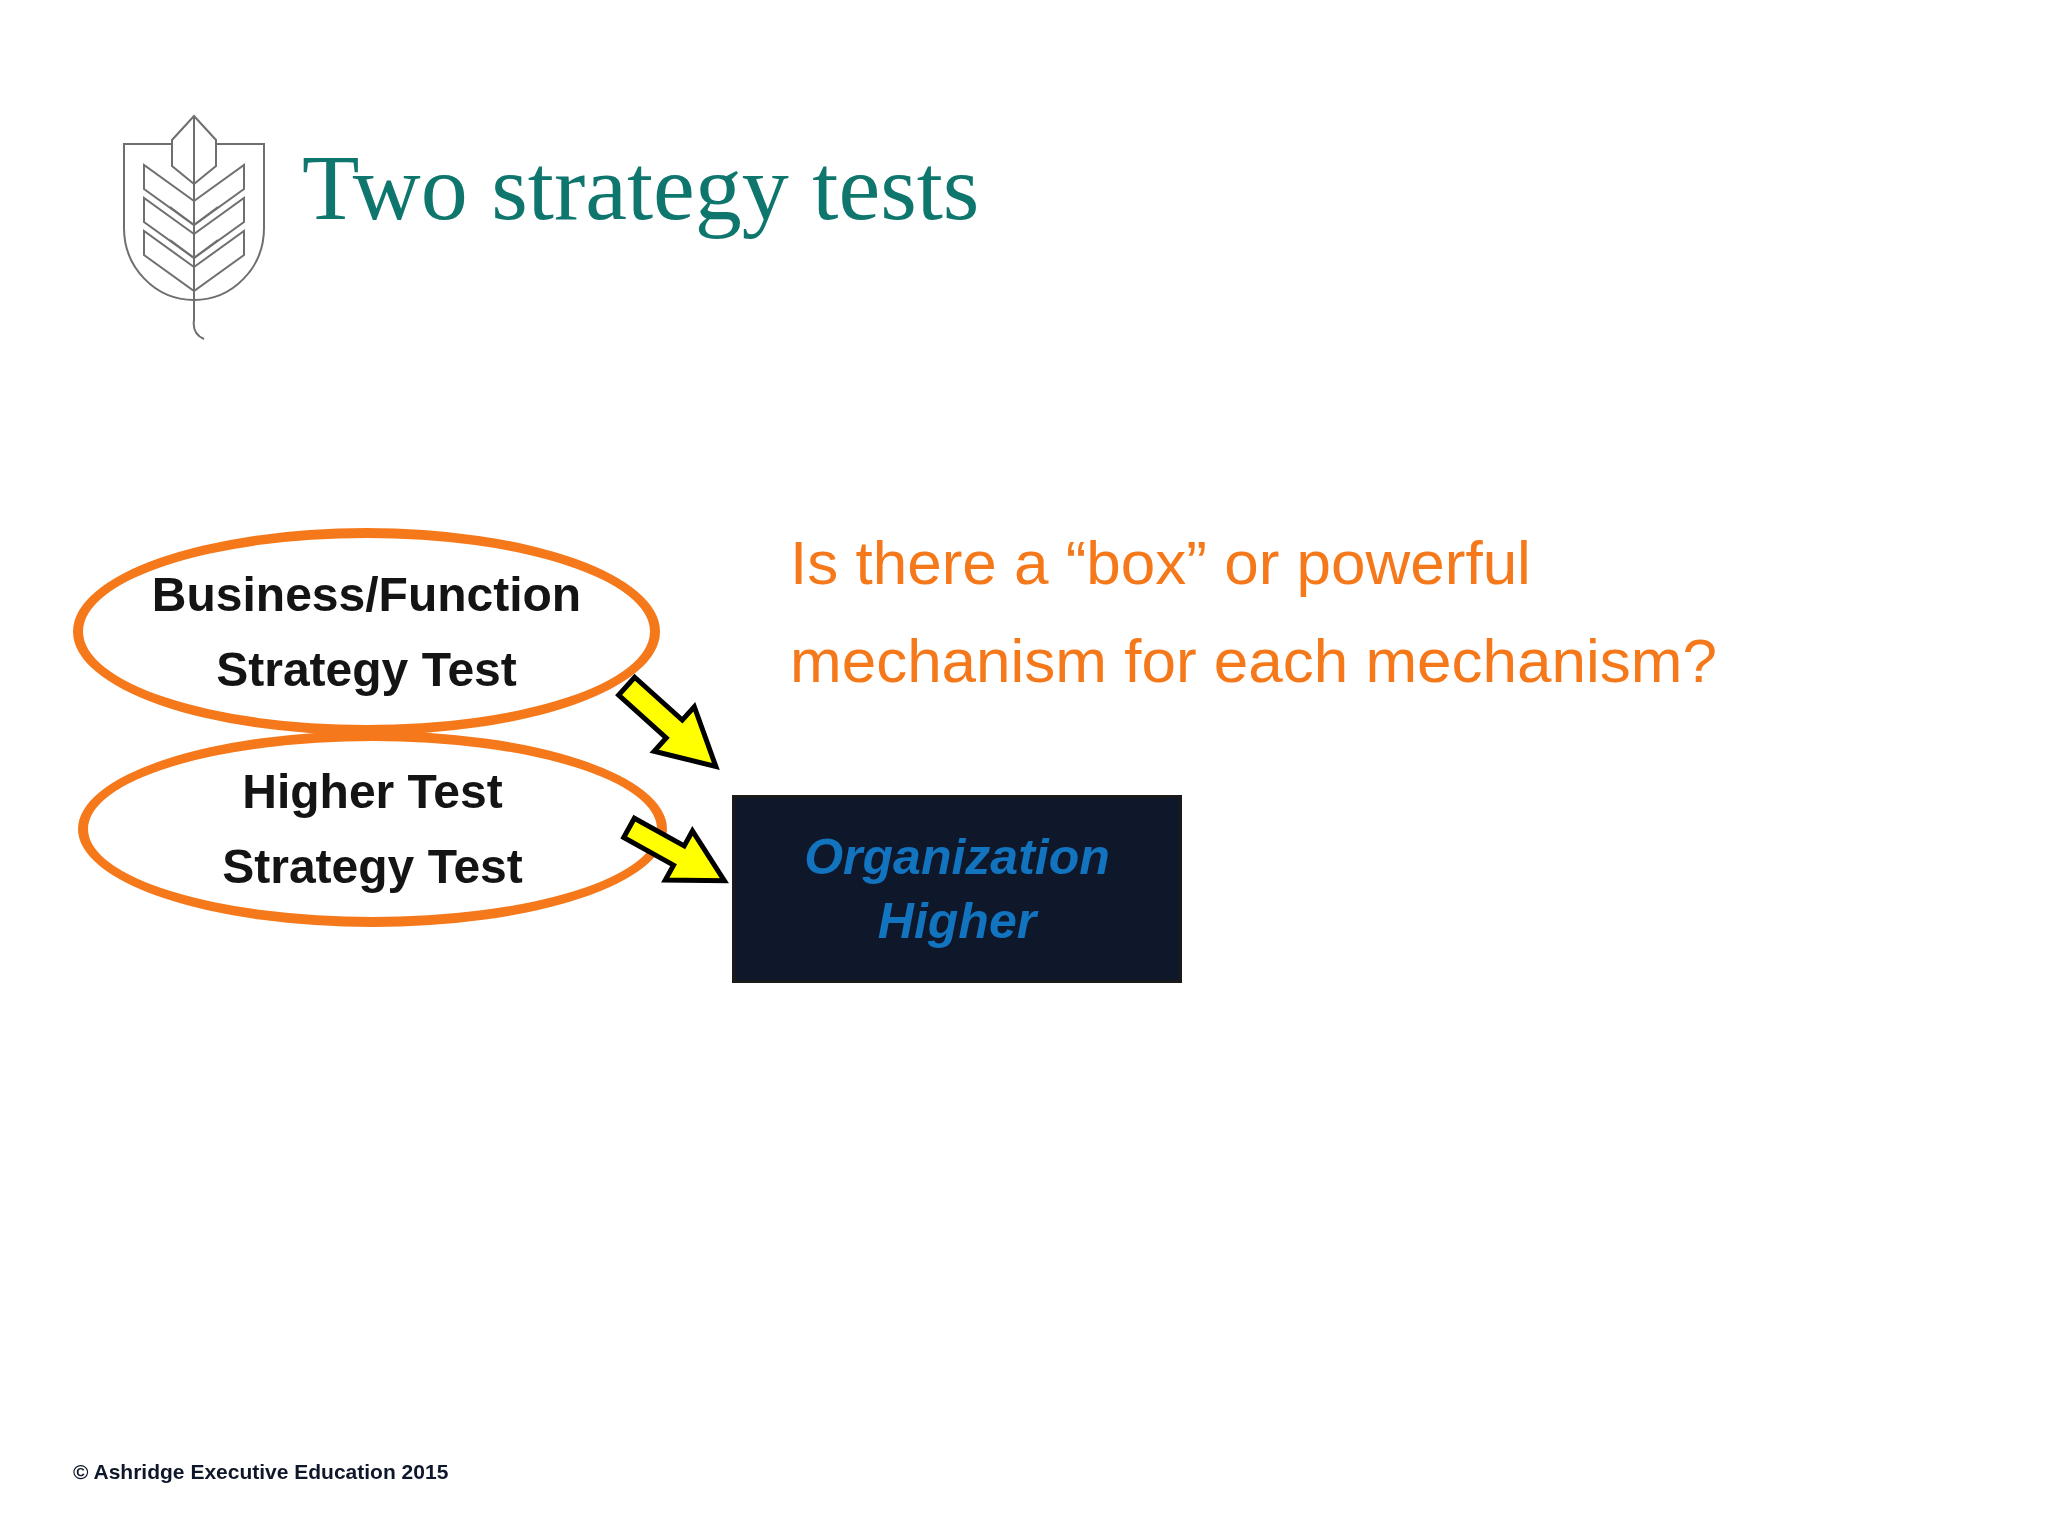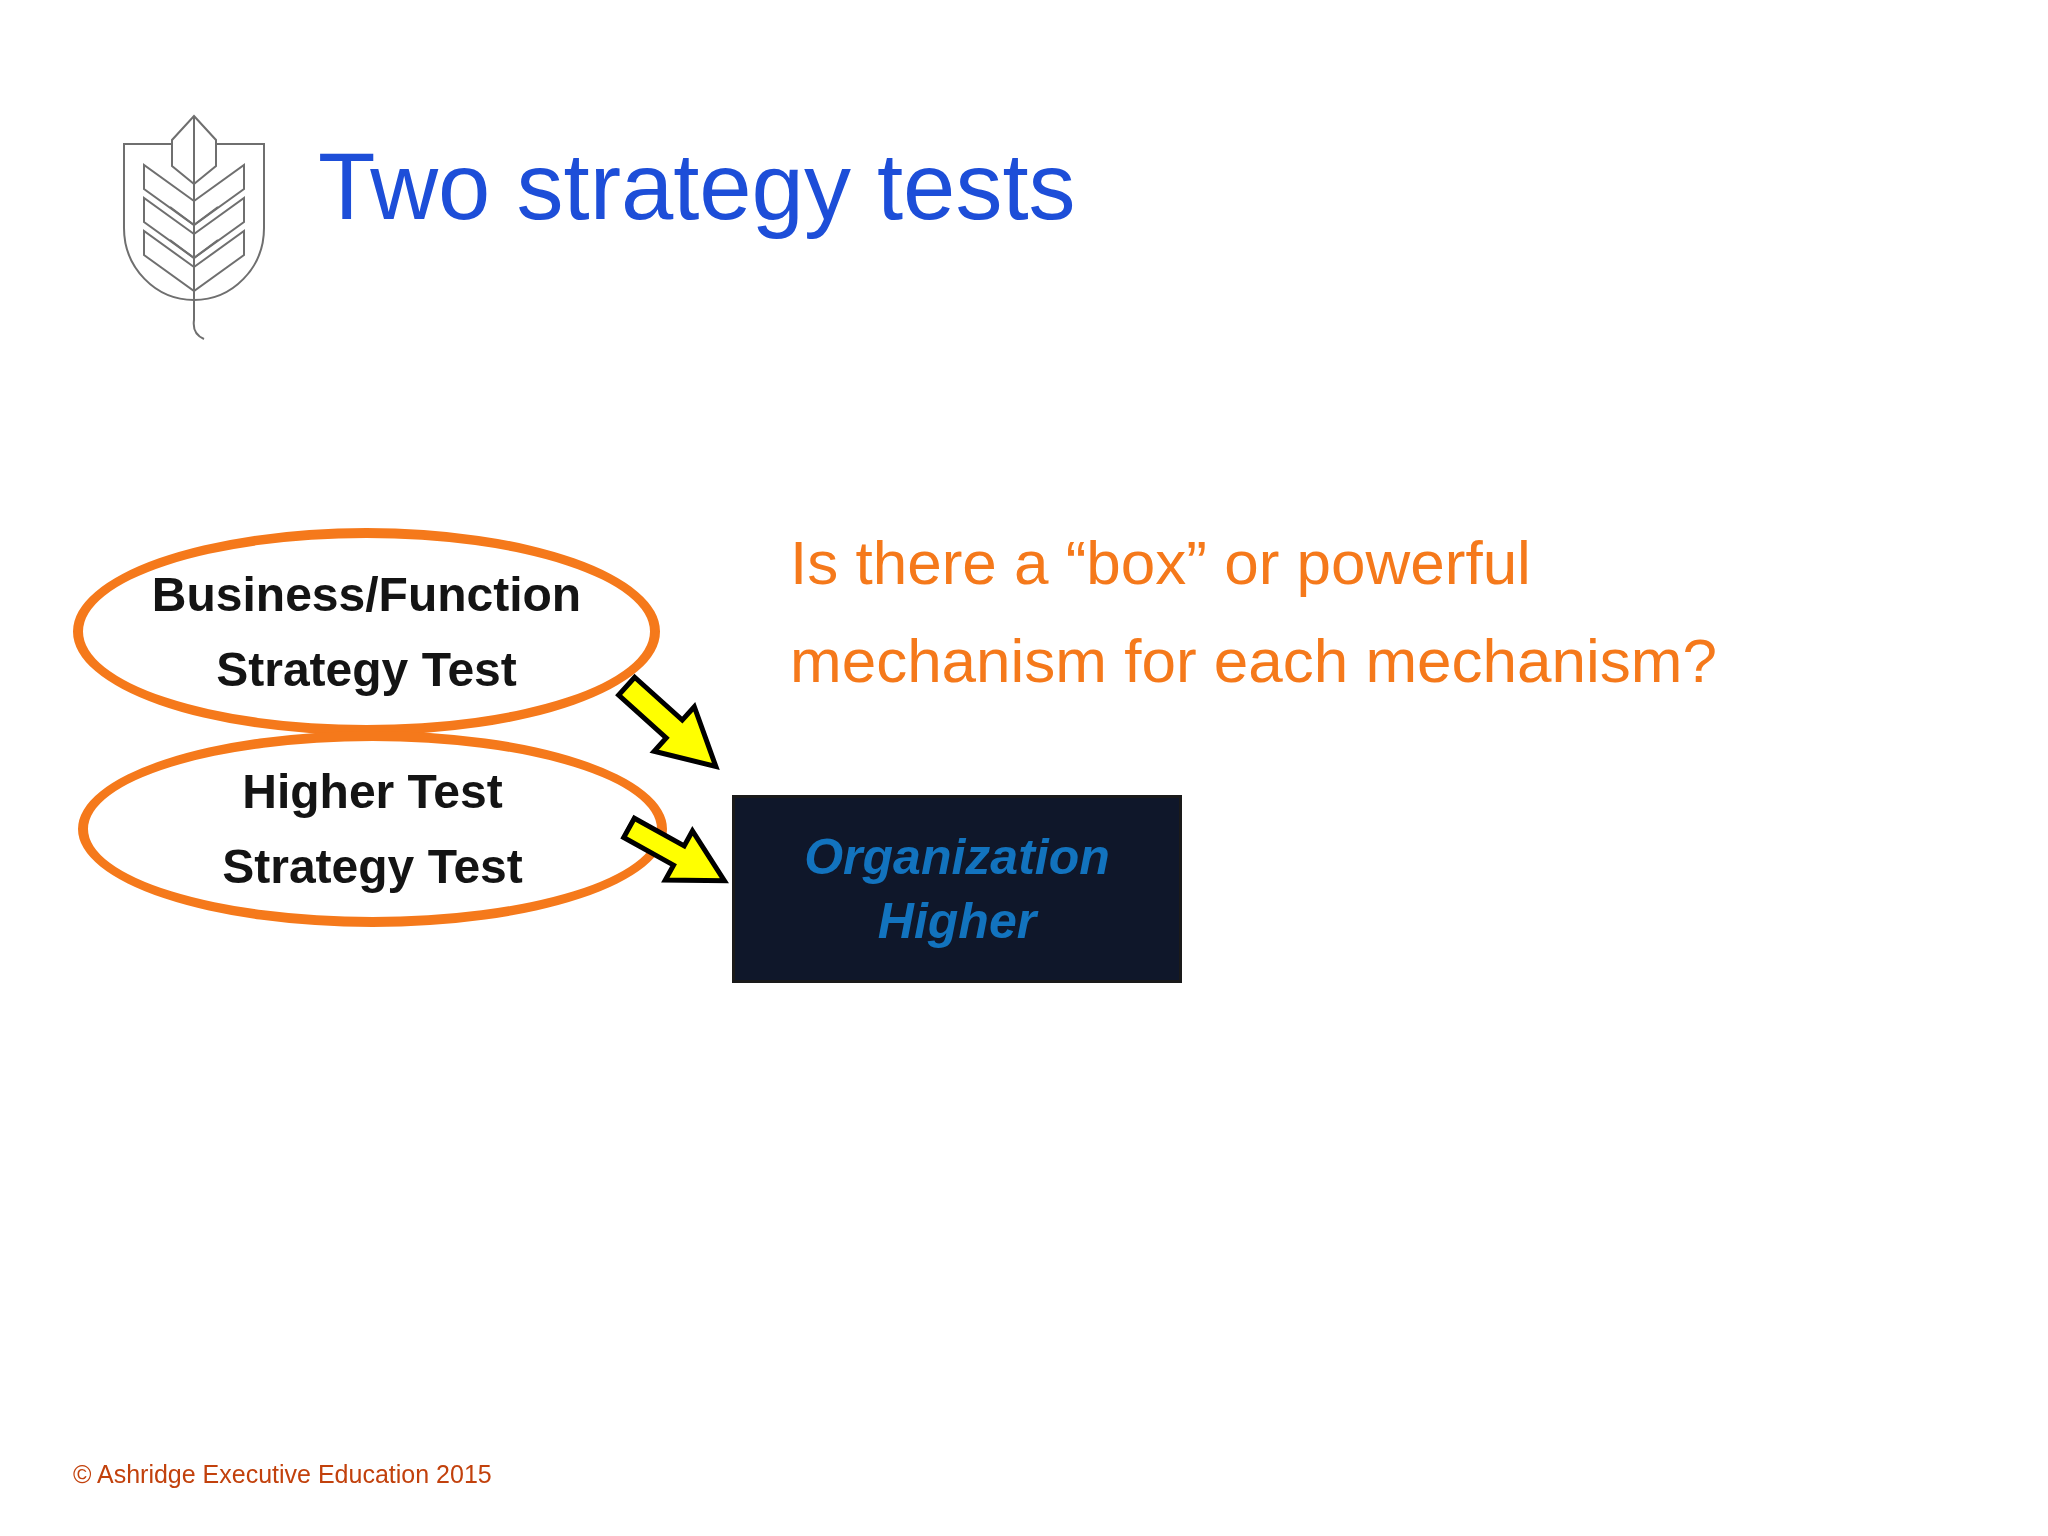--- a/index.html
+++ b/index.html
@@ -11,23 +11,23 @@
     font-family:"Liberation Sans", sans-serif;
   }
   
   .logo{
     position:absolute;left:108px;top:108px;width:180px;height:240px;
   }
   .logo svg{width:100%;height:100%;}
   .logo .ln{fill:none;stroke:#6f6f6f;stroke-width:2px;}
   .logo .leaf{fill:#ffffff;stroke:#6f6f6f;stroke-width:2px;}
   .slide-title{
-    position:absolute;left:318px;top:138px;
-    font-family:Liberation Sans, sans-serif;
-    font-size:94px;line-height:1.05;color:#1d4ed8;
+    position:absolute;left:302px;top:138px;
+    font-family:Liberation Serif, serif;
+    font-size:94px;line-height:1.05;color:#0f766e;
     white-space:nowrap;
   }
   
   .oval{
     position:absolute;
     border:10px solid var(--orange,#F5791B);
     border-radius:50%;
     background:#ffffff;
     display:flex;flex-direction:column;align-items:center;justify-content:center;
     text-align:center;
@@ -69,22 +69,23 @@
   
   .question{
     position:absolute;left:790px;top:514px;
     font-size:62px;line-height:98px;letter-spacing:0px;
     color:var(--orange,#F5791B);
     white-space:nowrap;
   }
   
   .footer{
     position:absolute;left:73px;top:1460px;
-    font-size:25px;color:#c2410c;
+    font-size:21px;color:#0f172a;
     white-space:nowrap;
+    font-weight:bold;
   }
 </style>
 </head>
 <body>
 
 <div class="stage">
 
   <div class="logo">
     <svg viewBox="0 0 180 240">
 

